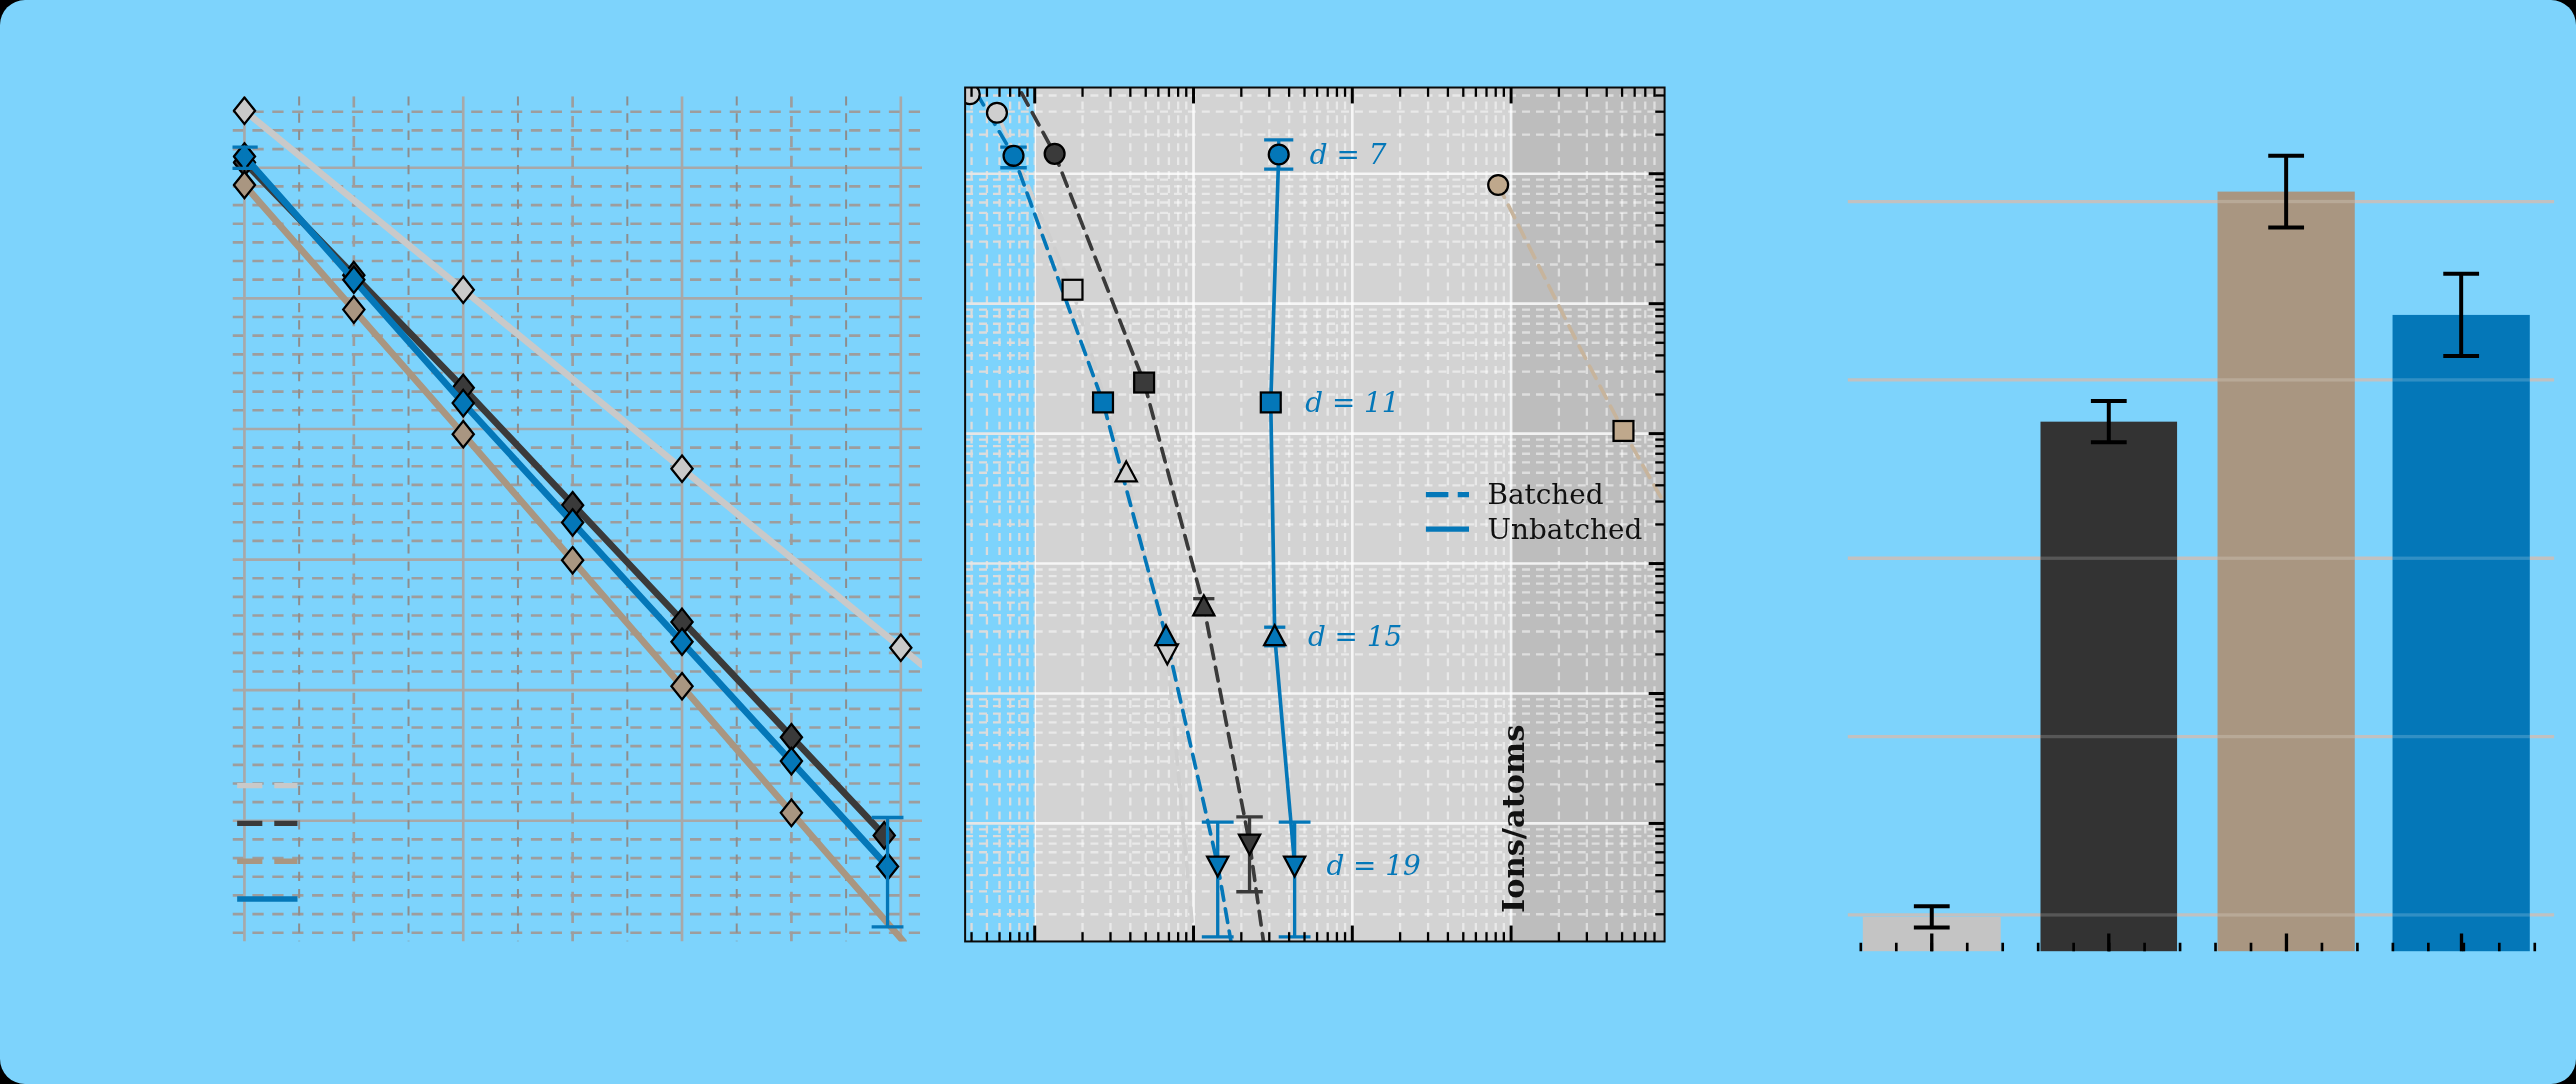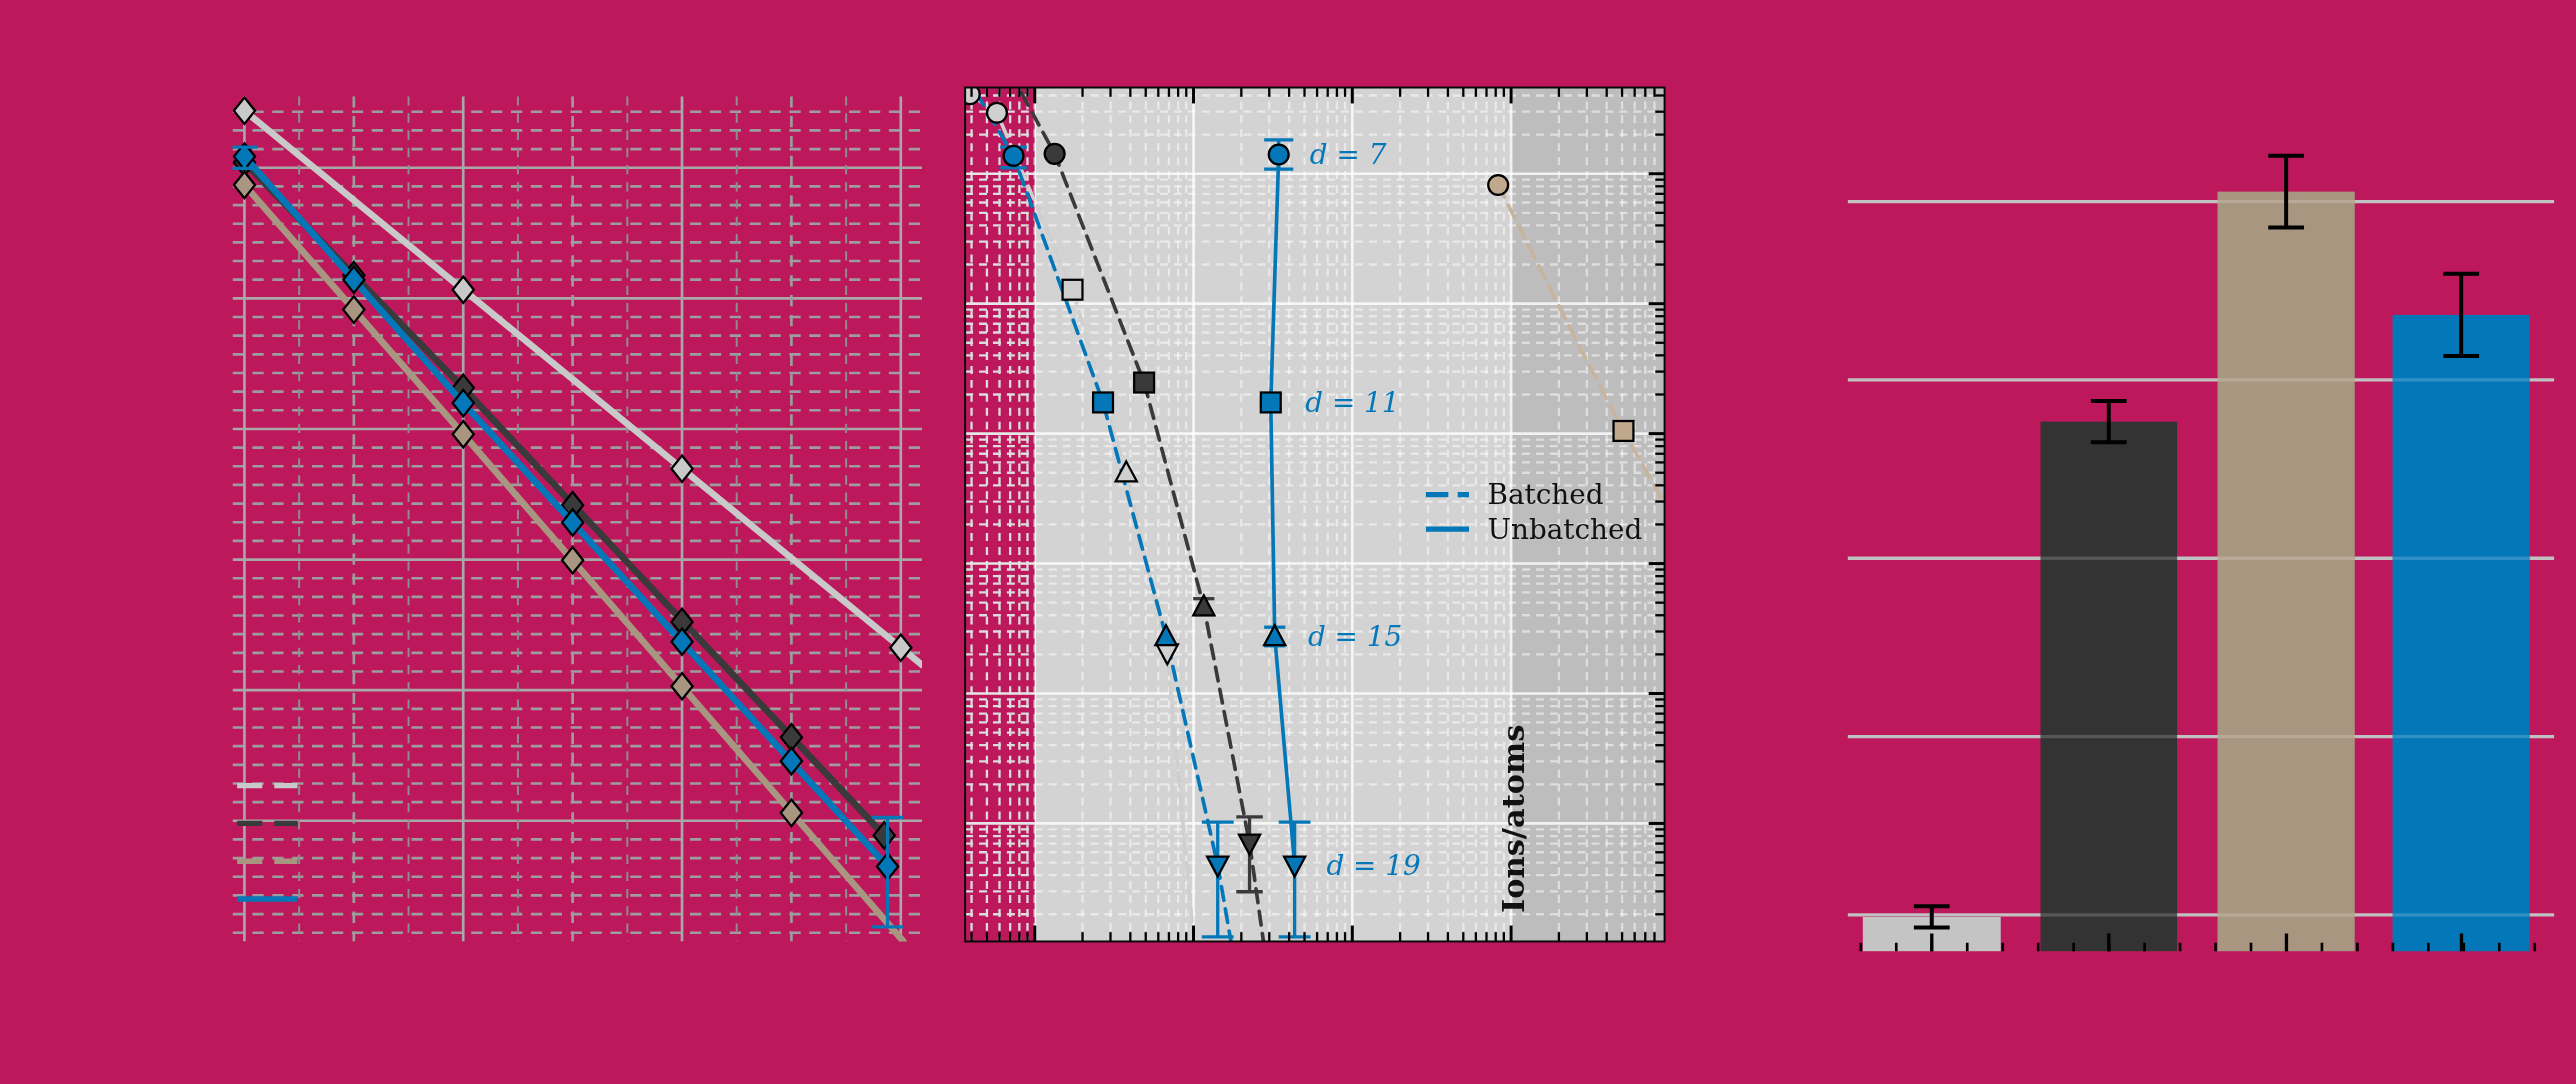--- a/index.html
+++ b/index.html
@@ -1,16 +1,16 @@
 <!DOCTYPE html>
 <html style="font-size:10.6px"><head>
 <meta charset="utf-8">
 <style>
   html,body{margin:0;padding:0;background:#000;width:2576px;height:1084px;overflow:hidden;}
-  #figure{position:relative;width:2576px;height:1084px;background:#be185d;font-family:"DejaVu Serif","Liberation Serif",serif;}
+  #figure{position:relative;width:2576px;height:1084px;background:#7dd3fc;font-family:"DejaVu Serif","Liberation Serif",serif;border-radius:25px;}
   #chart-svg{position:absolute;left:0;top:0;}
   text{user-select:none;}
 </style>
 </head>
 <body>
 
 <div id="figure">
   <svg id="chart-svg" width="2576" height="1084" viewBox="0 0 3884 1635" xmlns="http://www.w3.org/2000/svg">
     <defs>
       <clipPath id="clipA">

